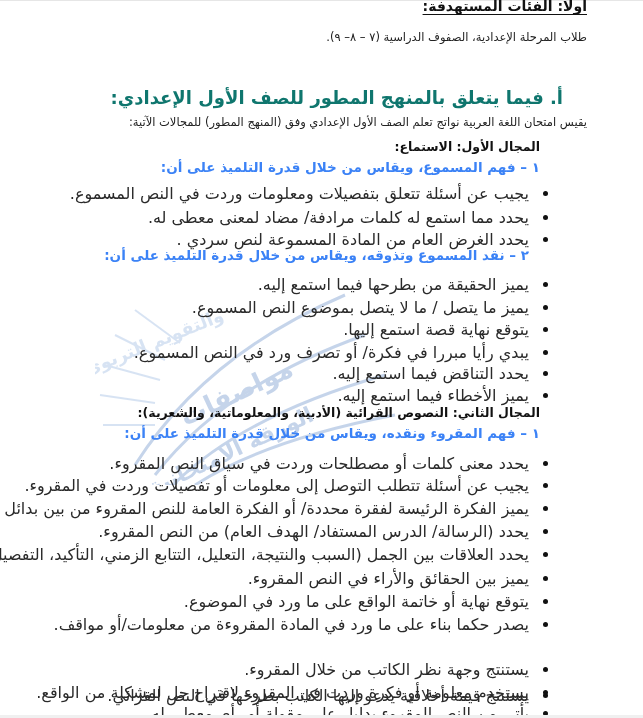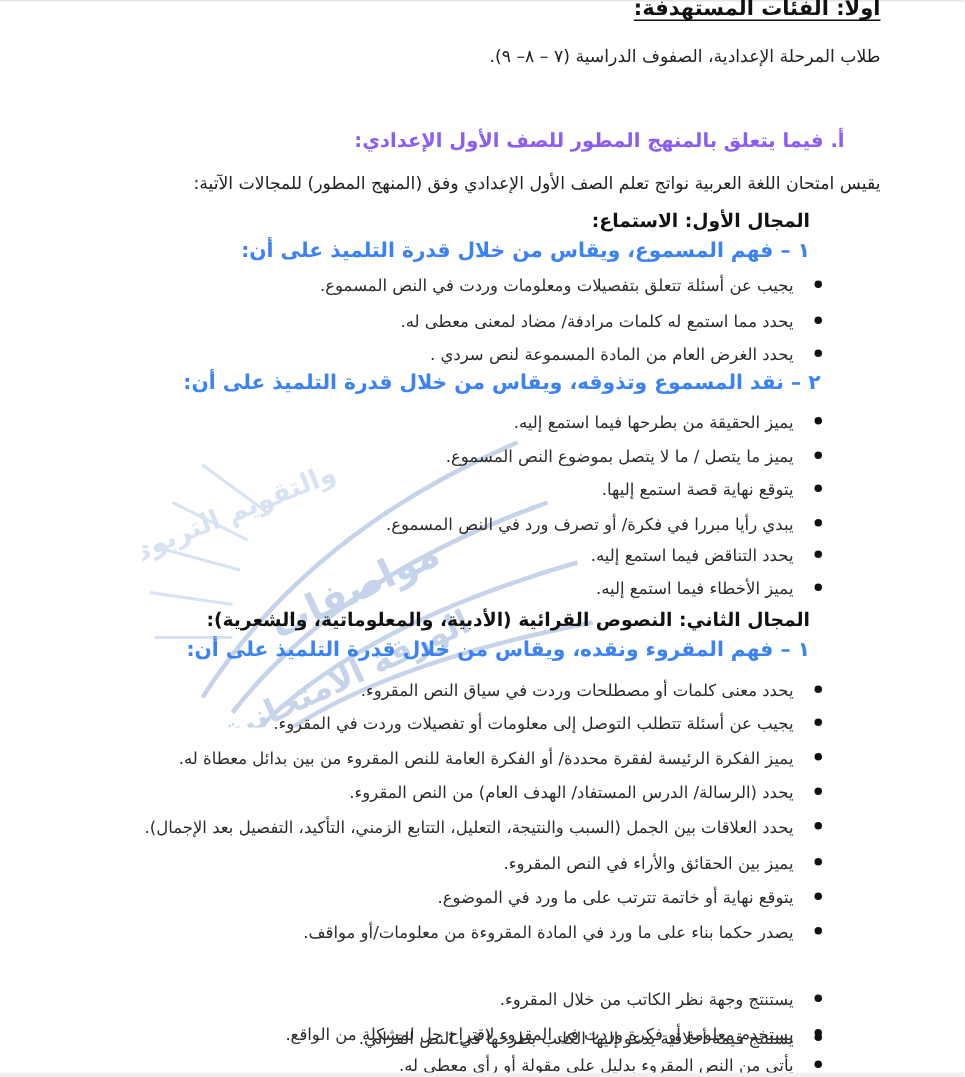--- a/index.html
+++ b/index.html
@@ -24,39 +24,39 @@
     }
     .h-main {
       font-weight: bold;
       font-size: 14px;
       text-decoration: underline;
       text-underline-offset: 3px;
       color: #111;
     }
     .h-sub {
       font-weight: bold;
-      font-size: 13px;
-      color: #8b5cf6;
+      font-size: 18px;
+      color: #0f766e;
     }
     .h-field {
       font-weight: bold;
       font-size: 12.5px;
       color: #111;
     }
     .h-num {
       font-weight: bold;
       font-size: 13.5px;
       color: #3b82f6;
     }
     .body-text {
       font-size: 11.5px;
       color: #222;
     }
     .bullet {
-      font-size: 11px;
+      font-size: 16px;
       color: #2a2a2a;
     }
     .bullet .dot {
       display: inline-block;
       width: 5px; height: 5px;
       border-radius: 50%;
       background: #111;
       margin-left: 14px;
       vertical-align: middle;
       position: relative; top: -1px;
@@ -106,39 +106,39 @@
   <div class="line h-sub" style="right:80px; top:87px;">أ.  فيما يتعلق بالمنهج المطور للصف الأول الإعدادي:</div>
   <div class="line body-text" style="right:56px; top:115px;">يقيس امتحان اللغة العربية نواتج تعلم الصف الأول الإعدادي وفق (المنهج المطور) للمجالات الآتية:</div>
 
   <div class="line h-field" style="right:103px; top:139px;">المجال الأول: الاستماع:</div>
   <div class="line h-num" style="right:103px; top:159px;">١ – فهم المسموع، ويقاس من خلال قدرة التلميذ على أن:</div>
 
   <div class="line bullet" style="right:95px; top:184px;"><span class="dot"></span><span>يجيب عن أسئلة تتعلق بتفصيلات ومعلومات وردت في النص المسموع.</span></div>
   <div class="line bullet" style="right:95px; top:208px;"><span class="dot"></span><span>يحدد مما استمع له كلمات مرادفة/ مضاد لمعنى معطى له.</span></div>
   <div class="line bullet" style="right:95px; top:230px;text-align:right;"><span class="dot"></span><span>يحدد الغرض العام من المادة المسموعة لنص سردي .</span></div>
 
-  <div class="line h-num" style="right:96px; top:247px;">٢ – نقد المسموع وتذوقه، ويقاس من خلال قدرة التلميذ على أن:</div>
+  <div class="line h-num" style="right:114px; top:247px;">٢ – نقد المسموع وتذوقه، ويقاس من خلال قدرة التلميذ على أن:</div>
 
   <div class="line bullet" style="right:95px; top:275px;"><span class="dot"></span><span>يميز الحقيقة من بطرحها فيما استمع إليه.</span></div>
   <div class="line bullet" style="right:95px; top:298px;"><span class="dot"></span><span>يميز ما يتصل / ما لا يتصل بموضوع النص المسموع.</span></div>
   <div class="line bullet" style="right:95px; top:320px;"><span class="dot"></span><span>يتوقع نهاية قصة استمع إليها.</span></div>
   <div class="line bullet" style="right:95px; top:343px;"><span class="dot"></span><span>يبدي رأيا مبررا  في فكرة/ أو تصرف ورد في النص المسموع.</span></div>
   <div class="line bullet" style="right:95px; top:364px;"><span class="dot"></span><span>يحدد التناقض فيما استمع إليه.</span></div>
   <div class="line bullet" style="right:95px; top:386px;"><span class="dot"></span><span>يميز الأخطاء فيما استمع إليه.</span></div>
 
   <div class="line h-field" style="right:103px; top:405px;">المجال الثاني: النصوص القرائية (الأدبية، والمعلوماتية، والشعرية):</div>
   <div class="line h-num" style="right:103px; top:425px;">١ – فهم المقروء ونقده، ويقاس من خلال قدرة التلميذ على أن:</div>
 
   <div class="line bullet" style="right:95px; top:454px;"><span class="dot"></span><span>يحدد معنى كلمات أو مصطلحات وردت في سياق النص المقروء.</span></div>
   <div class="line bullet" style="right:95px; top:476px;"><span class="dot"></span><span>يجيب عن أسئلة تتطلب التوصل إلى معلومات أو تفصيلات وردت في المقروء.</span></div>
   <div class="line bullet" style="right:95px; top:499px;"><span class="dot"></span><span>يميز الفكرة الرئيسة لفقرة محددة/ أو الفكرة العامة للنص المقروء من بين بدائل معطاة له.</span></div>
   <div class="line bullet" style="right:95px; top:522px;"><span class="dot"></span><span>يحدد (الرسالة/ الدرس المستفاد/ الهدف العام) من النص المقروء.</span></div>
   <div class="line bullet" style="right:95px; top:569px;"><span class="dot"></span><span>يميز بين الحقائق والأراء في النص المقروء.</span></div>
   <div class="line bullet" style="right:95px; top:545px;"><span class="dot"></span><span>يحدد العلاقات بين الجمل (السبب والنتيجة، التعليل، التتابع الزمني، التأكيد، التفصيل بعد الإجمال).</span></div>
-  <div class="line bullet" style="right:95px; top:592px;"><span class="dot"></span><span>يتوقع نهاية أو خاتمة تترتب على ما ورد في الموضوع.</span></div>
+  <div class="line bullet" style="right:95px; top:592px;"><span class="dot"></span><span>يتوقع نهاية أو خاتمة الواقع على ما ورد في الموضوع.</span></div>
   <div class="line bullet" style="right:95px; top:615px;"><span class="dot"></span><span>يصدر حكما بناء على ما ورد في المادة المقروءة من معلومات/أو مواقف.</span></div>
   <div class="line bullet" style="right:95px; top:638px;margin-top:48px;"><span class="dot"></span><span>يستنتج قيمة أخلاقية يدعو إليها الكاتب بطرحها في النص القرائي.</span></div>
   <div class="line bullet" style="right:95px; top:660px;"><span class="dot"></span><span>يستنتج وجهة نظر الكاتب من خلال المقروء.</span></div>
   <div class="line bullet" style="right:95px; top:683px;"><span class="dot"></span><span>يستخدم معلومة أو فكرة  وردت في المقروء لاقتراح حل لمشكلة من الواقع.</span></div>
   <div class="line bullet" style="right:95px; top:704px;"><span class="dot"></span><span>يأتي من النص المقروء بدليل على مقولة أو رأي معطى له.</span></div>
 
   <div class="bottom-line"></div>
 </div>
 
 </body></html>

